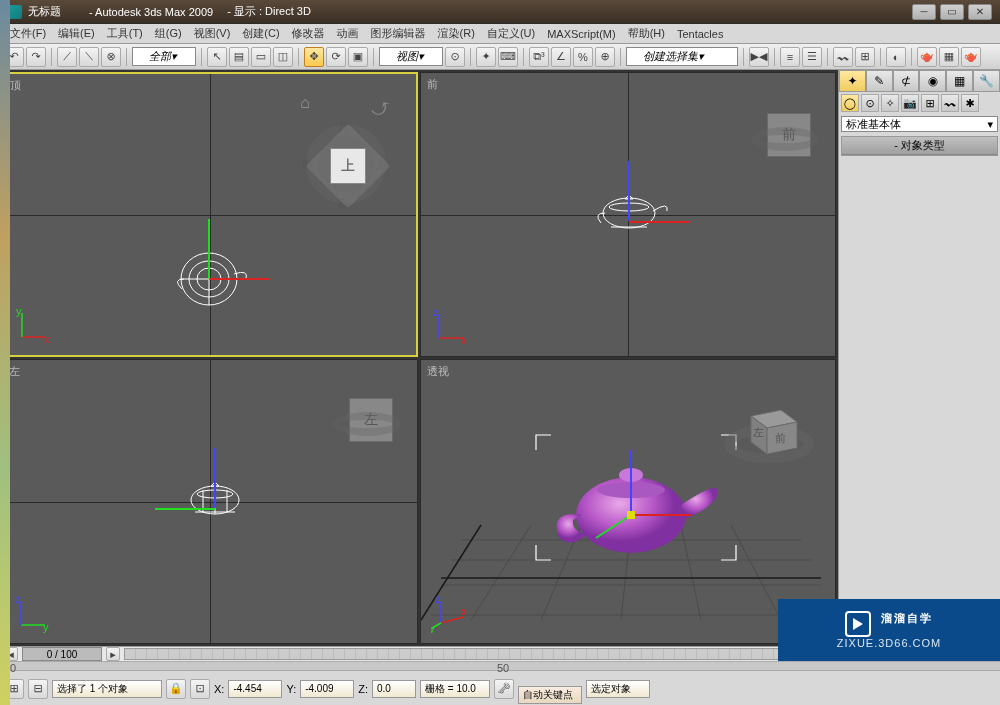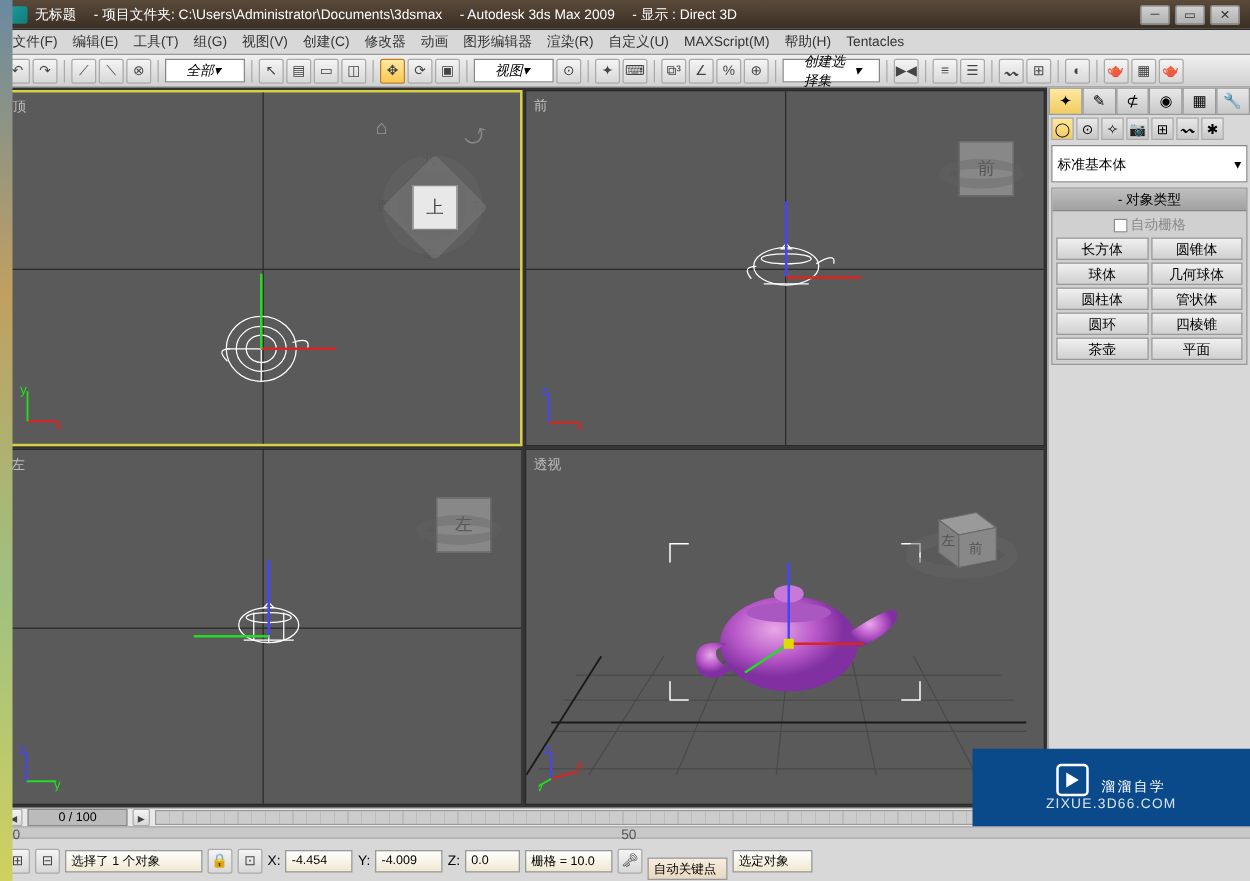--- a/index.html
+++ b/index.html
@@ -21,39 +21,39 @@
   .vp { background: #5a5a5a; position: relative; border: 1px solid #2a2a2a; }
   .vp.active { border: 2px solid #d8d040; }
   .vp-label { position: absolute; left: 6px; top: 4px; color: #bbb; font-size: 11px; }
   .vp-axis { position: absolute; left: 10px; bottom: 10px; width: 40px; height: 40px; }
   .command-panel { width: 162px; background: #d8d8d8; border-left: 1px solid #999; display: flex; flex-direction: column; }
   .cp-tabs { display: flex; }
   .cp-tab { flex: 1; height: 22px; background: linear-gradient(#e8e8e8,#c8c8c8); border: 1px solid #999; display:flex; align-items:center; justify-content:center; font-size:12px; }
   .cp-tab.active { background: linear-gradient(#ffe8a0,#f0cc60); }
   .cp-subtabs { display:flex; padding: 2px; gap: 2px; }
   .cp-subtab { width: 18px; height: 18px; background: linear-gradient(#e8e8e8,#c8c8c8); border: 1px solid #aaa; display:flex; align-items:center; justify-content:center; font-size:11px; }
-  .cp-combo { margin: 2px; height: 30px; border: 1px solid #888; background: #fff; padding: 0 4px; display:flex; align-items:center; justify-content:space-between; }
+  .cp-combo { margin: 2px; height: 16px; border: 1px solid #888; background: #fff; padding: 0 4px; display:flex; align-items:center; justify-content:space-between; }
   .rollout { margin: 2px; border: 1px solid #999; background: #d0d0d0; }
   .rollout-header { background: linear-gradient(#c0c0c0,#a0a0a0); color: #000; text-align: center; padding: 1px 12px; font-size: 11px; border-bottom: 1px solid #888; }
   .rollout-body { padding: 3px; }
   .obj-grid { display: grid; grid-template-columns: 1fr 1fr; gap: 2px; }
   .obj-btn { height: 18px; background: linear-gradient(#f0f0f0,#d0d0d0); border: 1px solid #999; font-size: 11px; display:flex; align-items:center; justify-content:center; }
   .name-row { display:flex; gap:2px; margin-top:2px; }
   .name-input { flex:1; height:18px; background:#fff; border:1px solid #888; padding:0 4px; display:flex; align-items:center; }
   .color-sw { width: 18px; height: 18px; background: #cc44cc; border: 1px solid #888; }
   .bottom-area { height: 59px; background: #d8d8d8; border-top: 1px solid #999; display:flex; flex-direction:column; }
   .timeline { height: 16px; background: #e8e8e8; display:flex; align-items:center; padding: 0 4px; gap:4px; }
   .time-slider { flex:0 0 80px; height:14px; background:#bbb; border:1px solid #888; display:flex; align-items:center; justify-content:center; font-size:10px; }
   .time-track { flex:1; height:12px; background: repeating-linear-gradient(90deg,#ccc 0,#ccc 10px,#bbb 10px,#bbb 11px); border:1px solid #999; }
   .status-row { flex:1; display:flex; align-items:center; gap:4px; padding: 2px 4px; }
   .status-field { height:18px; background:linear-gradient(#fff,#f0e8d0); border:1px solid #999; padding:0 4px; display:flex; align-items:center; font-size:10px; }
   .prompt-row { display:flex; align-items:center; gap:2px; padding: 0 4px 2px; }
   .prompt-box { flex:1; height:18px; background:linear-gradient(#fff,#f0e8d0); border:1px solid #999; padding:0 4px; display:flex; align-items:center; font-size:10px; }
   .watermark { position:absolute; right:0; bottom:44px; width:222px; height:62px; background:#0a4a8a; color:#fff; display:flex; align-items:center; justify-content:center; flex-direction:column; z-index:50; }
-  .watermark .wm-top { font-size:20px; font-weight:normal; letter-spacing:2px; display:flex; align-items:flex-end; gap:10px; }
+  .watermark .wm-top { font-size:20px; font-weight:bold; letter-spacing:2px; display:flex; align-items:flex-start; gap:10px; }
   .watermark .wm-bot { font-size:11px; letter-spacing:1px; opacity:0.85; }
   .play-ico { width:26px; height:26px; border:2px solid #fff; border-radius:4px; display:flex; align-items:center; justify-content:center; }
   .play-tri { width:0; height:0; border-left:10px solid #fff; border-top:6px solid transparent; border-bottom:6px solid transparent; }
   .viewcube-bg { position:absolute; width:60px; height:60px; background:rgba(120,120,120,0.6); transform:rotate(45deg); border-radius:4px; display:flex; align-items:center; justify-content:center; }
   .viewcube-face { width:36px; height:36px; background:#e8e8e8; transform:rotate(-45deg); display:flex; align-items:center; justify-content:center; color:#444; font-size:14px; border:1px solid #888; }
   .left-edge { position:absolute; left:0; top:0; width:10px; height:100%; z-index:40; }
   .axis-line { position:absolute; }
   .gizmo-x { width:60px; height:2px; background:#d22; }
   .gizmo-y { width:2px; height:60px; background:#2d2; }
   .gizmo-z { width:2px; height:60px; background:#44f; }
@@ -61,21 +61,20 @@
 </style>
 </head>
 <body>
 
 <div class="left-edge" style="background:linear-gradient(#6a8aa0,#c0a060,#a0c080,#d0d060);"></div>
 
 <div class="titlebar">
   <span class="app-icon"></span>
   <span>无标题</span>
   <span style="width:14px;"></span>
-  <span>- 项目文件夹: C:\Users\Administrator\Documents\3dsmax</span>
   <span style="width:14px;"></span>
   <span>- Autodesk 3ds Max  2009</span>
   <span style="width:14px;"></span>
   <span>- 显示 : Direct 3D</span>
   <span class="gap"></span>
   <div class="win-btns">
     <div class="win-btn">─</div>
     <div class="win-btn">▭</div>
     <div class="win-btn">✕</div>
   </div>
@@ -121,21 +120,21 @@
   <div class="tool-btn">⊙</div>
   <div class="tool-sep"></div>
   <div class="tool-btn">✦</div>
   <div class="tool-btn">⌨</div>
   <div class="tool-sep"></div>
   <div class="tool-btn">⧉³</div>
   <div class="tool-btn">∠</div>
   <div class="tool-btn">%</div>
   <div class="tool-btn">⊕</div>
   <div class="tool-sep"></div>
-  <div class="tool-combo" style="width:78px;"><span>创建选择集</span> ▾</div>
+  <div class="tool-combo" style="width:112px;"><span>创建选择集</span> ▾</div>
   <div class="tool-sep"></div>
   <div class="tool-btn">▶◀</div>
   <div class="tool-sep"></div>
   <div class="tool-btn">≡</div>
   <div class="tool-btn">☰</div>
   <div class="tool-sep"></div>
   <div class="tool-btn">〰</div>
   <div class="tool-btn">⊞</div>
   <div class="tool-sep"></div>
   <div class="tool-btn">◐</div>
@@ -328,37 +327,20 @@
       <div class="cp-subtab">⊞</div>
       <div class="cp-subtab">〰</div>
       <div class="cp-subtab">✱</div>
     </div>
     <div class="cp-combo">
       <span>标准基本体</span>
         <span>▾</span>
     </div>
     <div class="rollout">
       <div class="rollout-header">- <span>对象类型</span></div>
-      <div class="rollout-body">
-        <div style="text-align:center;margin-bottom:3px;color:#888;">
-          <span class="checkbox"></span><span>自动栅格</span>
-        </div>
-        <div class="obj-grid">
-          <div class="obj-btn">长方体</div>
-          <div class="obj-btn">圆锥体</div>
-          <div class="obj-btn">球体</div>
-          <div class="obj-btn">几何球体</div>
-          <div class="obj-btn">圆柱体</div>
-          <div class="obj-btn">管状体</div>
-          <div class="obj-btn">圆环</div>
-          <div class="obj-btn">四棱锥</div>
-          <div class="obj-btn">茶壶</div>
-          <div class="obj-btn">平面</div>
-        </div>
-      </div>
     </div>
   </div>
 </div>
 
 <div class="bottom-area">
   <div class="timeline">
     <div class="tool-btn" style="width:14px;height:14px;">◂</div>
     <div class="time-slider">0 / 100</div>
     <div class="tool-btn" style="width:14px;height:14px;">▸</div>
     <div class="time-track"></div>

